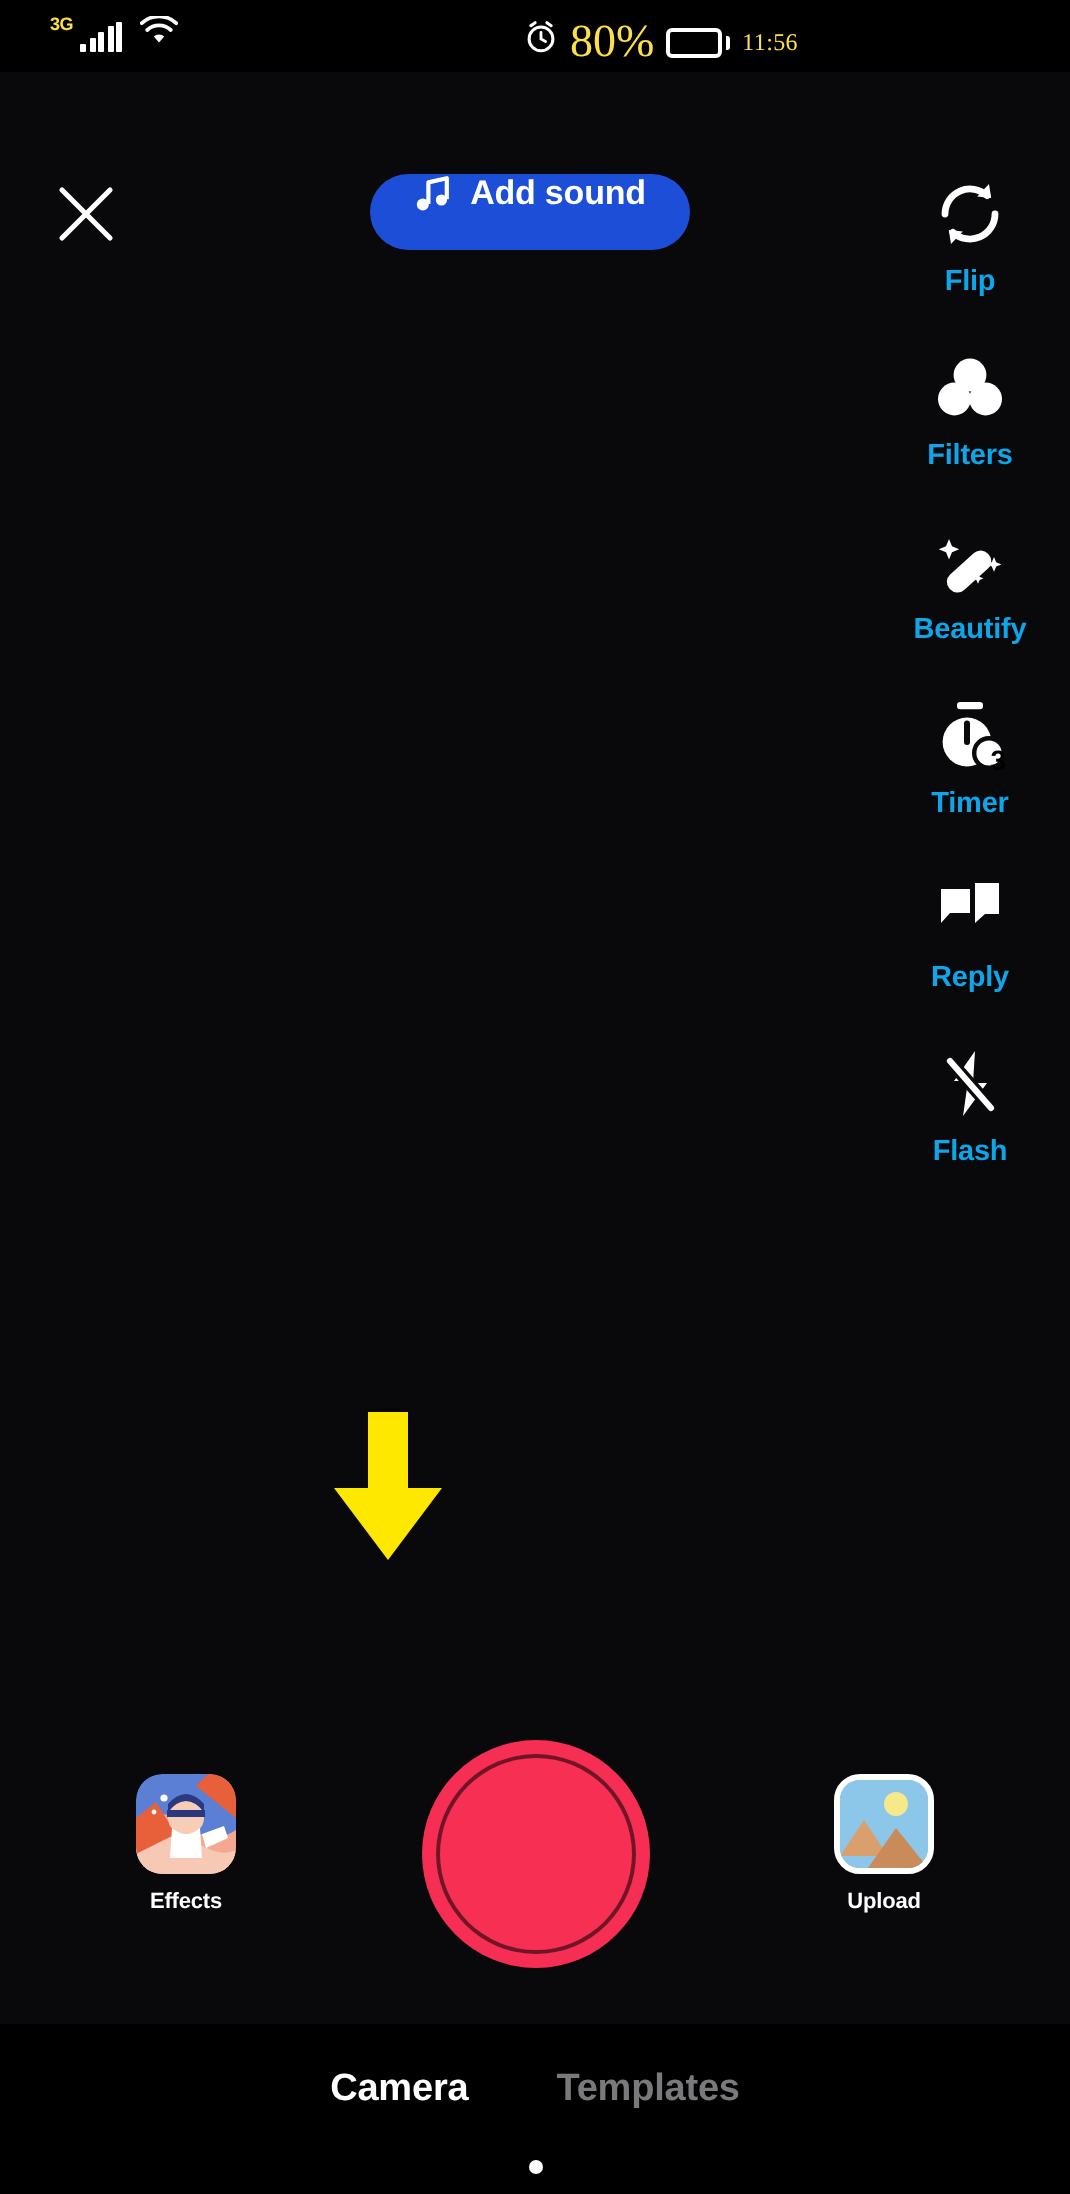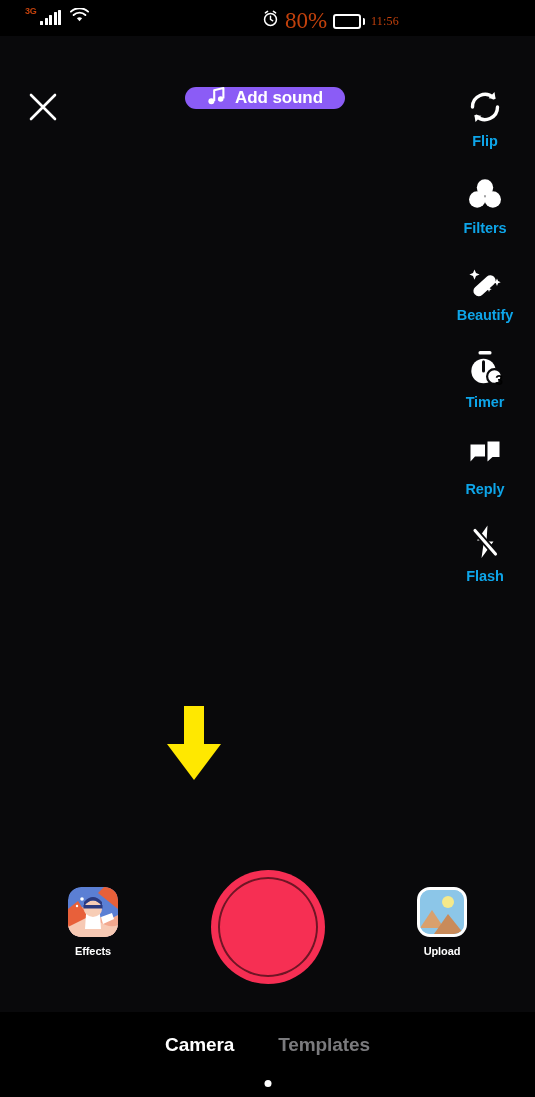--- a/index.html
+++ b/index.html
@@ -14,21 +14,21 @@
     width:535px; height:1097px;
     background:#000;
   }
 
   
   .statusbar {
     position:absolute; top:0; left:0;
     width:423px; height:36px;
     display:flex; align-items:center;
     background:#000;
-    color:#c2410c;
+    color:#fde047;
   }
   .sb-left {
     position:absolute; left:24px; top:7px;
     display:flex; align-items:flex-end; gap:5px;
   }
   .net-type {
     font-size:9px; font-weight:bold; line-height:1;
     position:relative; top:-9px; left:1px;
     letter-spacing:-0.3px;
   }
@@ -71,24 +71,24 @@
   }
 
   
   .close-btn {
     position:absolute; left:26px; top:90px;
     width:34px; height:34px;
     cursor:pointer;
   }
   .sound-pill {
     position:absolute; left:185px; top:87px;
-    width:160px; height:22px;
-    background:#8b5cf6;
+    width:160px; height:38px;
+    background:#1d4ed8;
     border-radius:19px;
-    display:flex; align-items:center; justify-content:center;
+    display:flex; justify-content:center;
     gap:9px;
     cursor:pointer;
   }
   .sound-pill .label {
     color:#fff; font-size:17px; font-weight:bold;
     letter-spacing:-0.1px;
   }
 
   
   .rail {

